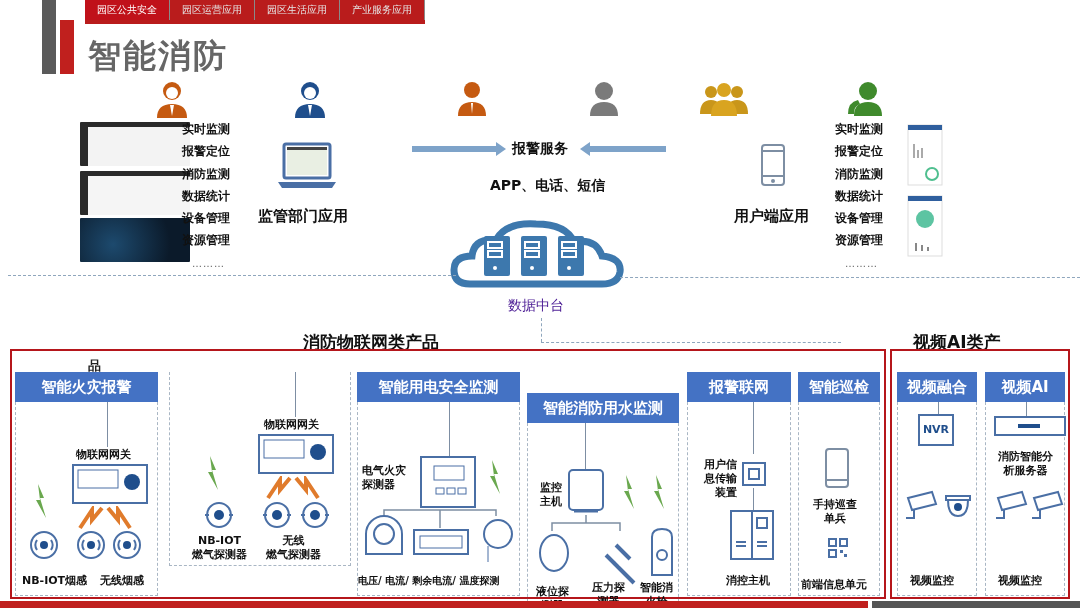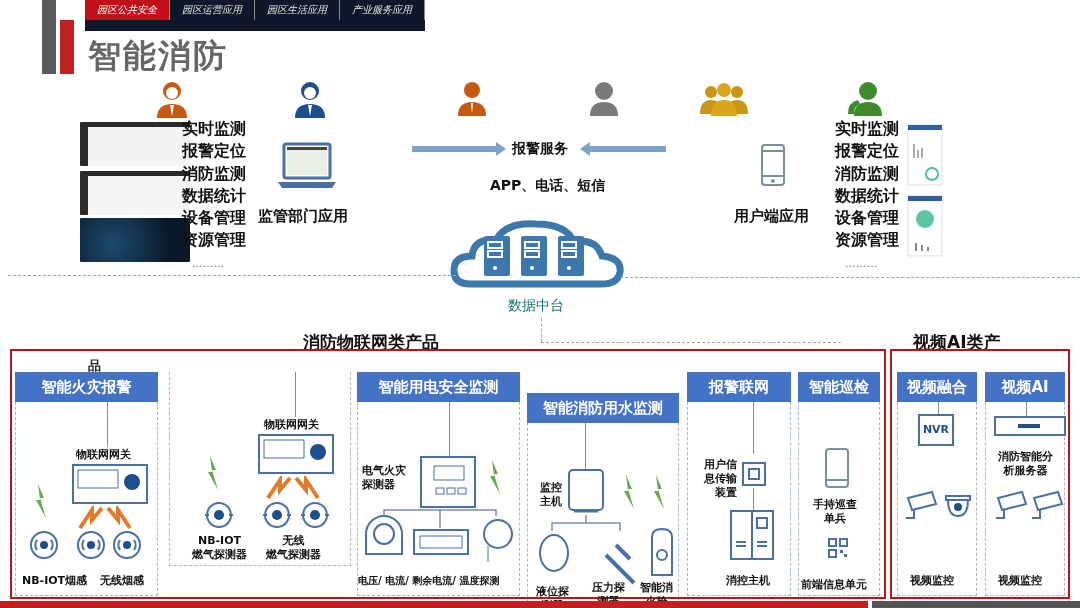--- a/index.html
+++ b/index.html
@@ -1,34 +1,34 @@
 <!DOCTYPE html>
 <html><head>
 <meta charset="utf-8">
 <style>
   * { box-sizing: border-box; margin: 0; padding: 0; }
   body { width: 1080px; height: 608px; background: #ffffff; font-family: "DejaVu Sans", "Liberation Sans", sans-serif; position: relative; overflow: hidden; color: #222; }
   .abs { position: absolute; }
   
   .bar-gray { left: 42px; top: 0; width: 14px; height: 74px; background: #5a5a5a; }
   .bar-red { left: 60px; top: 20px; width: 14px; height: 54px; background: #c0201e; }
-  .tabs { left: 85px; top: 0; height: 31px; display: flex; background: #0f172a; font-style: italic; }
+  .tabs { left: 85px; top: 0; height: 24px; display: flex; background: #b91c1c; }
   .tab { height: 20px; line-height: 20px; font-size: 10px; color: #e6e6e6; padding: 0 12px; border-right: 1px solid #8a8a8a; white-space: nowrap; }
   .tab.active { background: #c0111a; color: #fff; }
   .page-title { left: 88px; top: 34px; font-size: 33px; font-weight: bold; color: #666; letter-spacing: 2px; }
   
   .person { width: 34px; height: 38px; }
-  .feat-list { font-size: 16px; font-weight: bold; line-height: 22.3px; color: #111; }
+  .feat-list { font-size: 12px; font-weight: bold; line-height: 22.3px; color: #111; }
   .dots { font-size: 10px; color: #666; letter-spacing: 1px; }
   .shot { width: 110px; height: 44px; border-radius: 1px; }
   .label-big { font-size: 15px; font-weight: bold; color: #111; }
   .arrow { height: 6px; background: #7ea3c9; }
   .dash-h { border-top: 1px dashed #8fa6bd; height: 0; }
   .dash-v { border-left: 1px dashed #8fa6bd; width: 0; }
-  .red-label { font-size: 14px; color: #0f766e; }
+  .red-label { font-size: 14px; color: #4c1d95; }
   .section-title { font-size: 17px; font-weight: bold; color: #111; }
   .red-box { border: 2px solid #b5161b; }
   .cat-head { height: 30px; background: #4472c4; color: #fff; font-weight: bold; font-size: 15px; text-align: center; line-height: 30px; white-space: nowrap; overflow: hidden; }
   .cat-body { border: 1px dashed #a9b6c4; border-top: none; }
   .vline { width: 1px; background: #7d8ea3; }
   .lbl { font-size: 11px; font-weight: bold; color: #111; text-align: center; line-height: 14px; white-space: nowrap; }
   .footer-red { left: 0; top: 601px; width: 868px; height: 7px; background: #c0201e; }
   .footer-gray { left: 872px; top: 601px; width: 208px; height: 7px; background: #555; }
 </style>
 </head>

